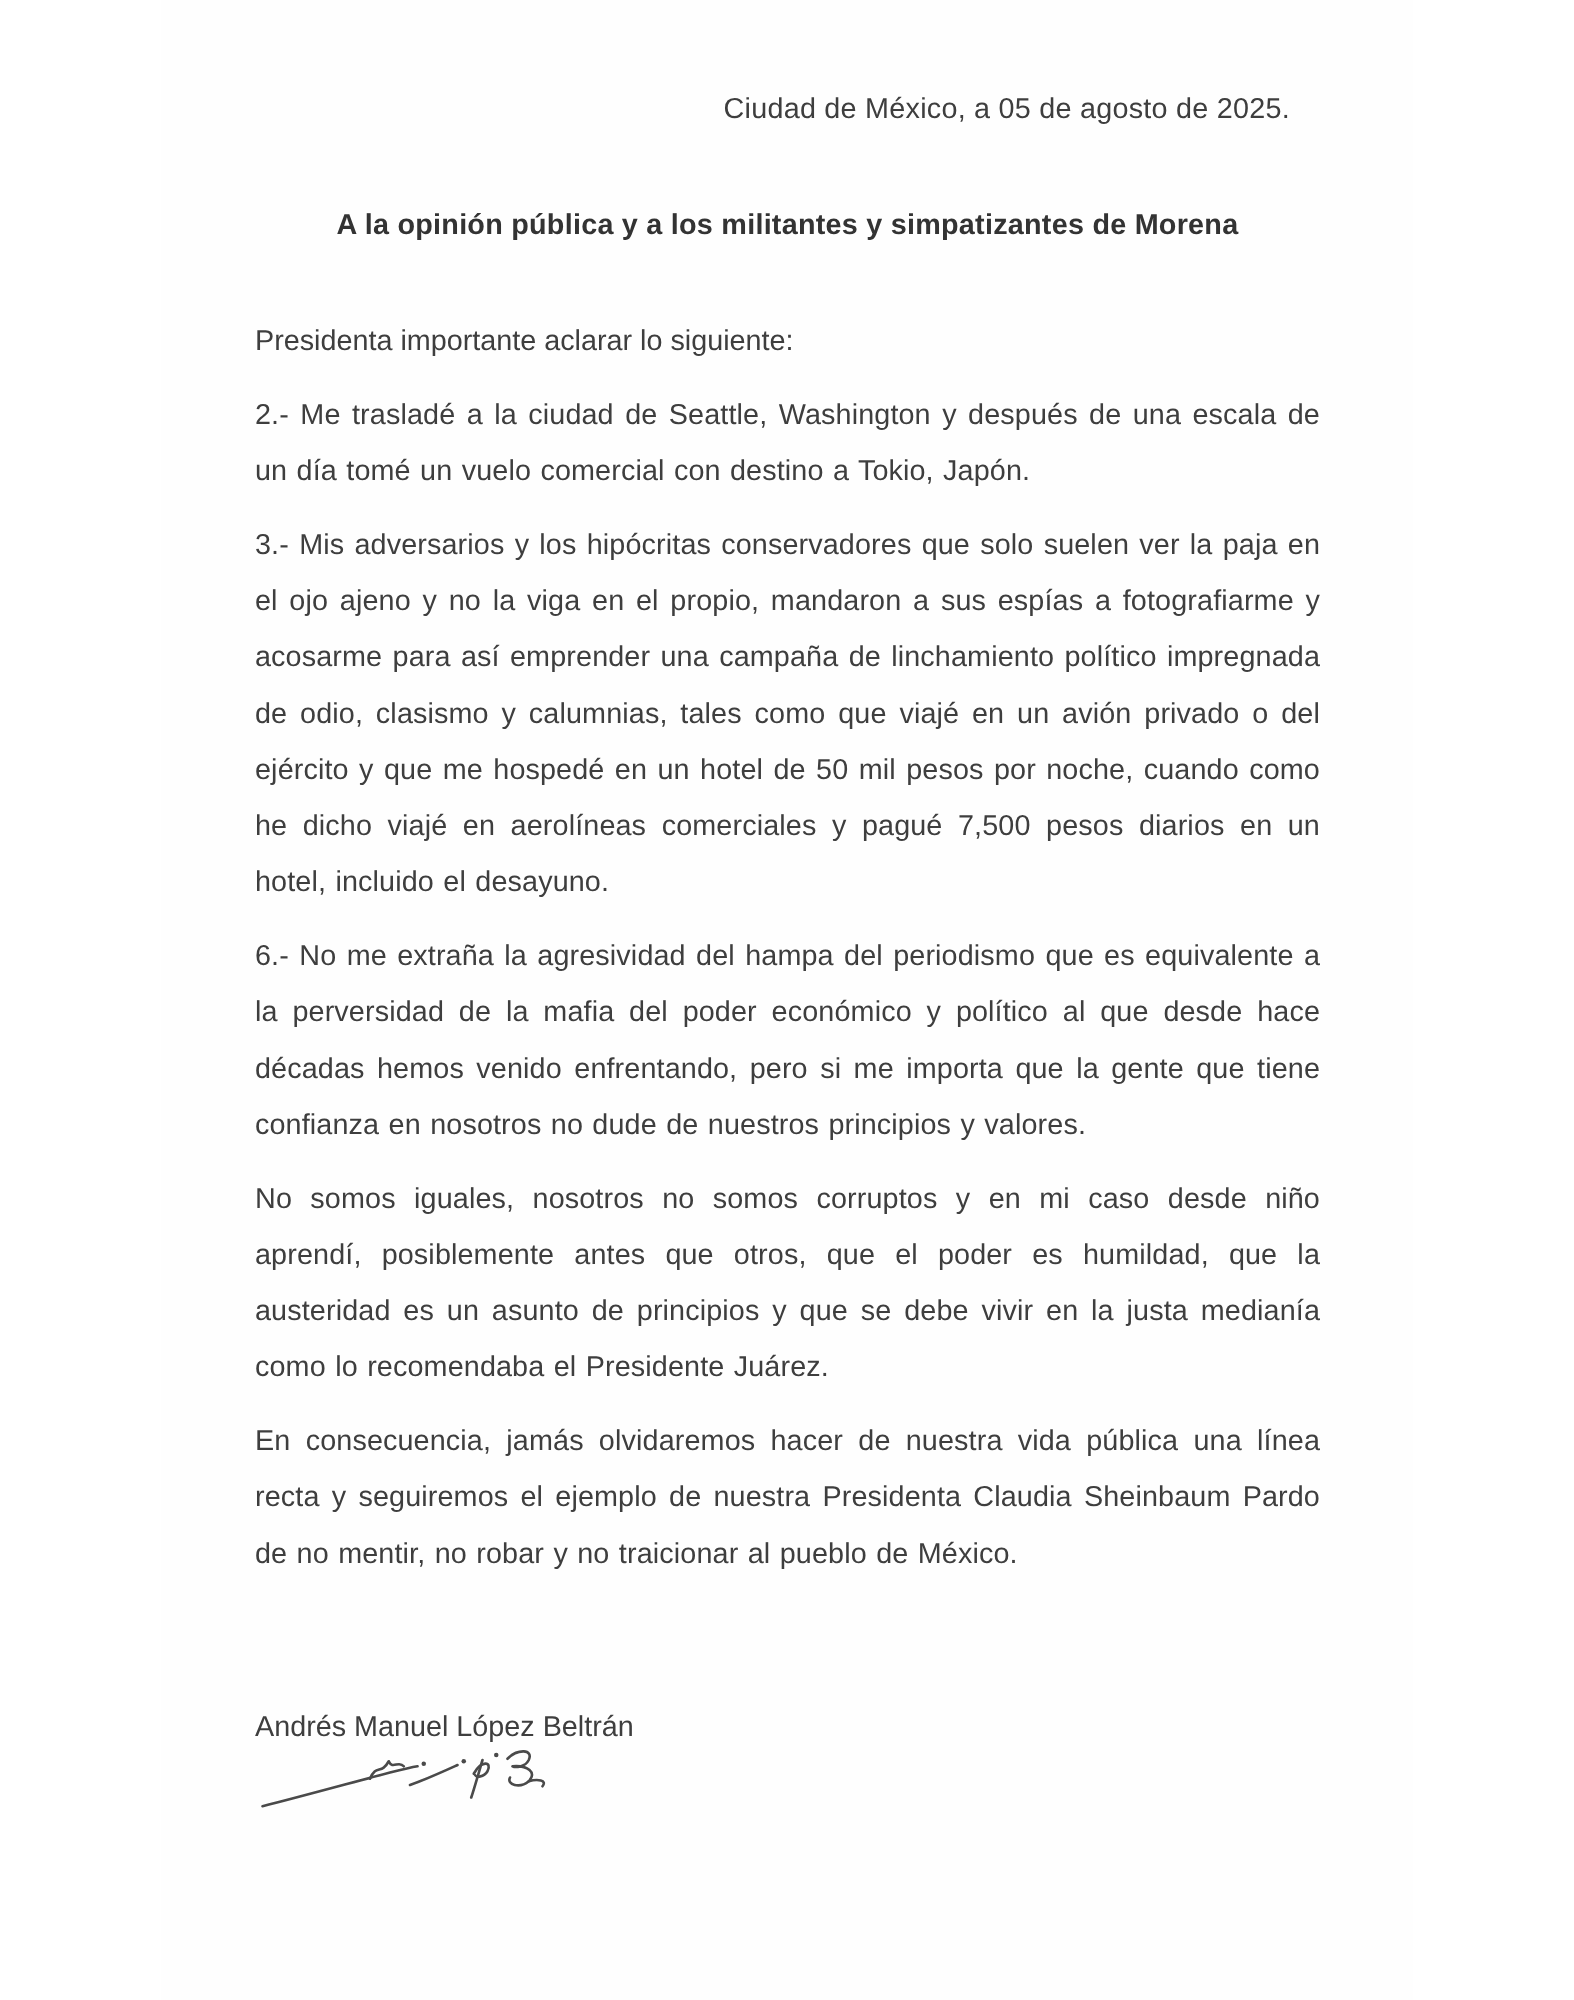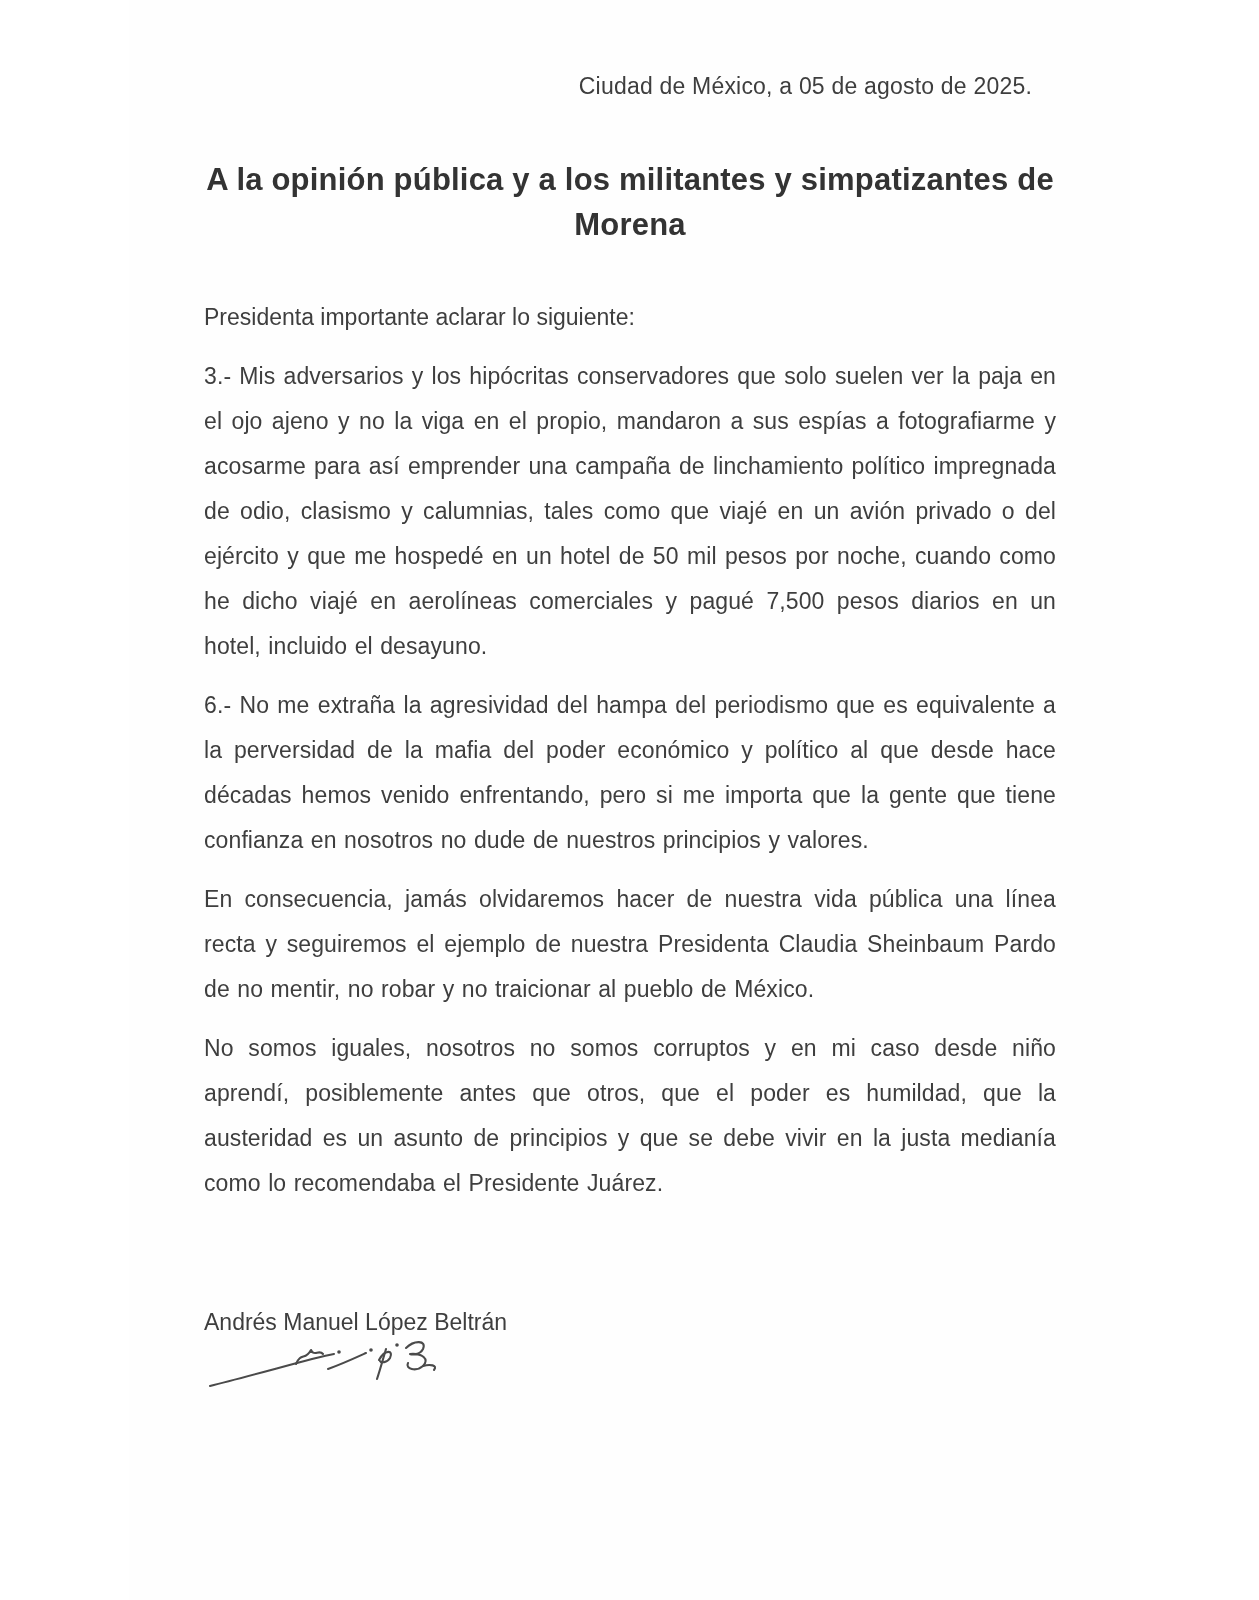--- a/index.html
+++ b/index.html
@@ -24,21 +24,21 @@
     -webkit-font-smoothing: antialiased;
   }
   .date-line {
     text-align: right;
     padding-right: 24px;
     letter-spacing: 0.2px;
   }
   .letter-heading {
     margin: 48px 0 0 0;
     text-align: center;
-    font-size: 31px;
+    font-size: 23px;
     font-weight: bold;
     color: #333333;
     letter-spacing: 0.2px;
   }
   .intro-line {
     margin: 48px 0 0 0;
   }
   .body-paragraph {
     margin: 14px 0 0 0;
     text-align: justify;
@@ -85,28 +85,29 @@
 
 <div class="page">
 
   <div class="date-line">Ciudad de México, a 05 de agosto de 2025.</div>
 
   <h1 class="letter-heading">A la opinión pública y a los militantes y simpatizantes de Morena</h1>
 
   <p class="intro-line">Presidenta importante aclarar lo siguiente:</p>
 
 
+  <p class="body-paragraph">2.- Me trasladé a la ciudad de Seattle, Washington y después de una escala de un día tomé un vuelo comercial con destino a Tokio, Japón.</p>
 
   <p class="body-paragraph">3.- Mis adversarios y los hipócritas conservadores que solo suelen ver la paja en el ojo ajeno y no la viga en el propio, mandaron a sus espías a fotografiarme y acosarme para así emprender una campaña de linchamiento político impregnada de odio, clasismo y calumnias, tales como que viajé en un avión privado o del ejército y que me hospedé en un hotel de 50 mil pesos por noche, cuando como he dicho viajé en aerolíneas comerciales y pagué 7,500 pesos diarios en un hotel, incluido el desayuno.</p>
 
   <p class="body-paragraph">6.- No me extraña la agresividad del hampa del periodismo que es equivalente a la perversidad de la mafia del poder económico y político al que desde hace décadas hemos venido enfrentando, pero si me importa que la gente que tiene confianza en nosotros no dude de nuestros principios y valores.</p>
 
+  <p class="body-paragraph">No somos iguales, nosotros no somos corruptos y en mi caso desde niño aprendí, posiblemente antes que otros, que el poder es humildad, que la austeridad es un asunto de principios y que se debe vivir en la justa medianía como lo recomendaba el Presidente Juárez.</p>
+
   <p class="body-paragraph">En consecuencia, jamás olvidaremos hacer de nuestra vida pública una línea recta y seguiremos el ejemplo de nuestra Presidenta Claudia Sheinbaum Pardo de no mentir, no robar y no traicionar al pueblo de México.</p>
-
-  <p class="body-paragraph">No somos iguales, nosotros no somos corruptos y en mi caso desde niño aprendí, posiblemente antes que otros, que el poder es humildad, que la austeridad es un asunto de principios y que se debe vivir en la justa medianía como lo recomendaba el Presidente Juárez.</p>
 
 
   <div class="closing-block">
 
     <svg class="signature-svg" viewBox="0 0 238 52" xmlns="http://www.w3.org/2000/svg" aria-hidden="true">
 
       <path d="M2,50 C30,43 70,32 104,23 C112,21 120,19 126,18"></path>
 
       <path d="M88,28 C93,16 97,25 103,14 C106,21 111,13 115,18"></path>
       <circle class="dot" cx="131" cy="16" r="1.8"></circle>

